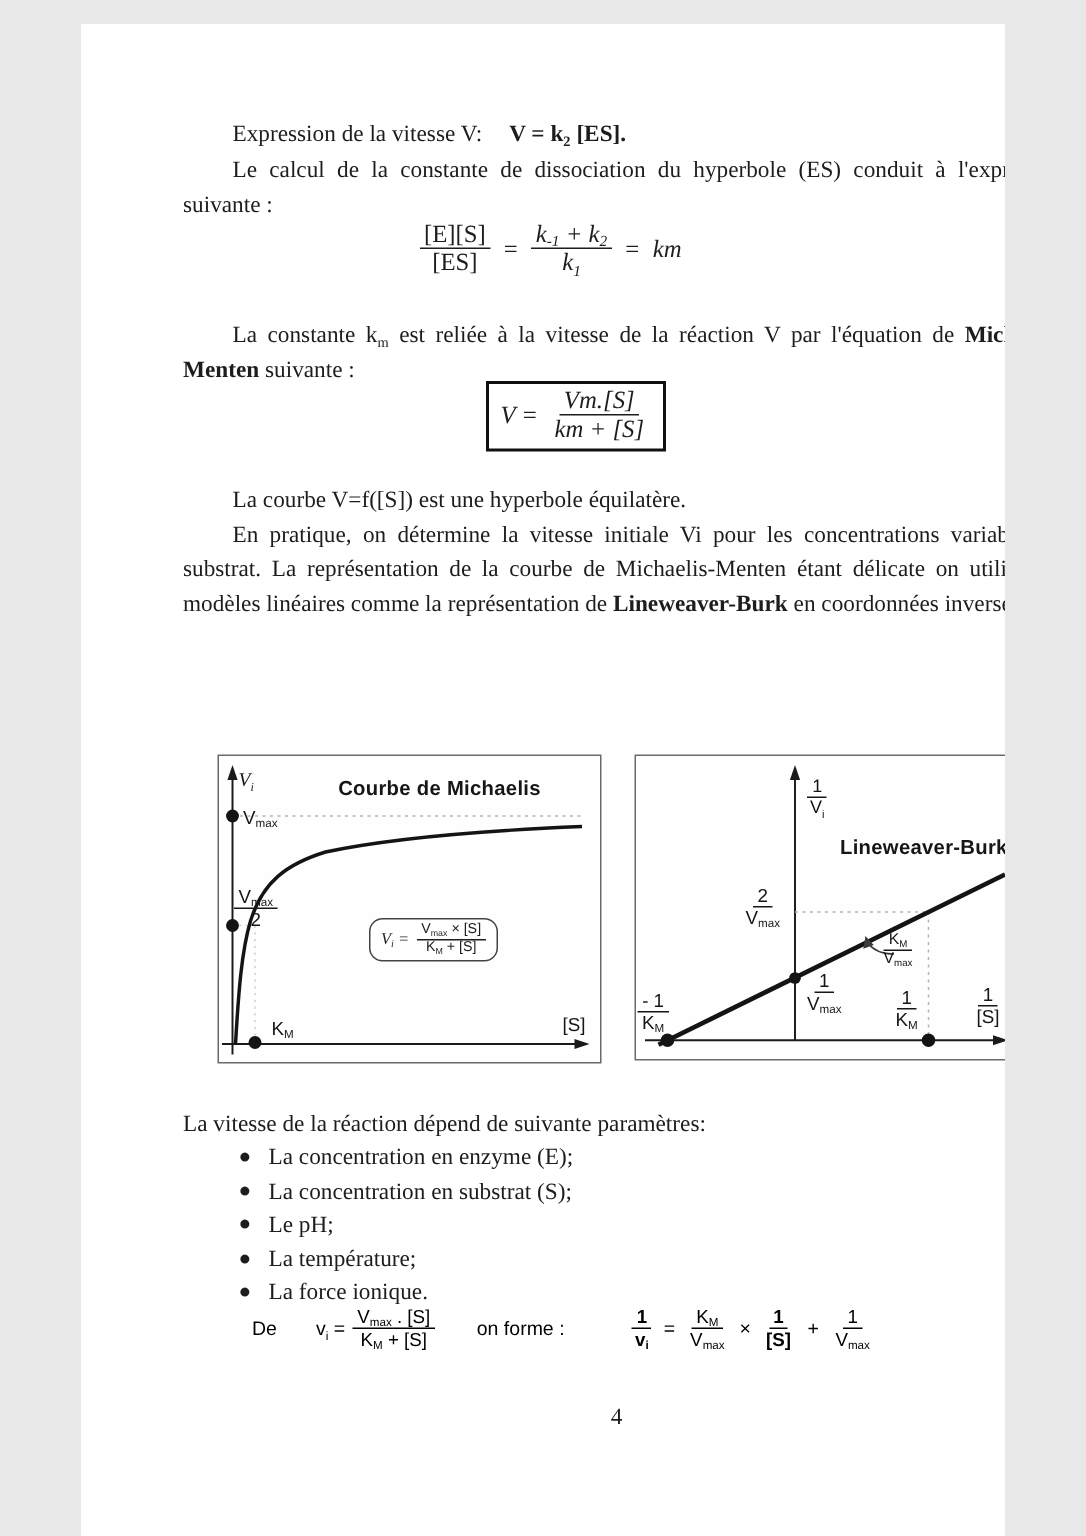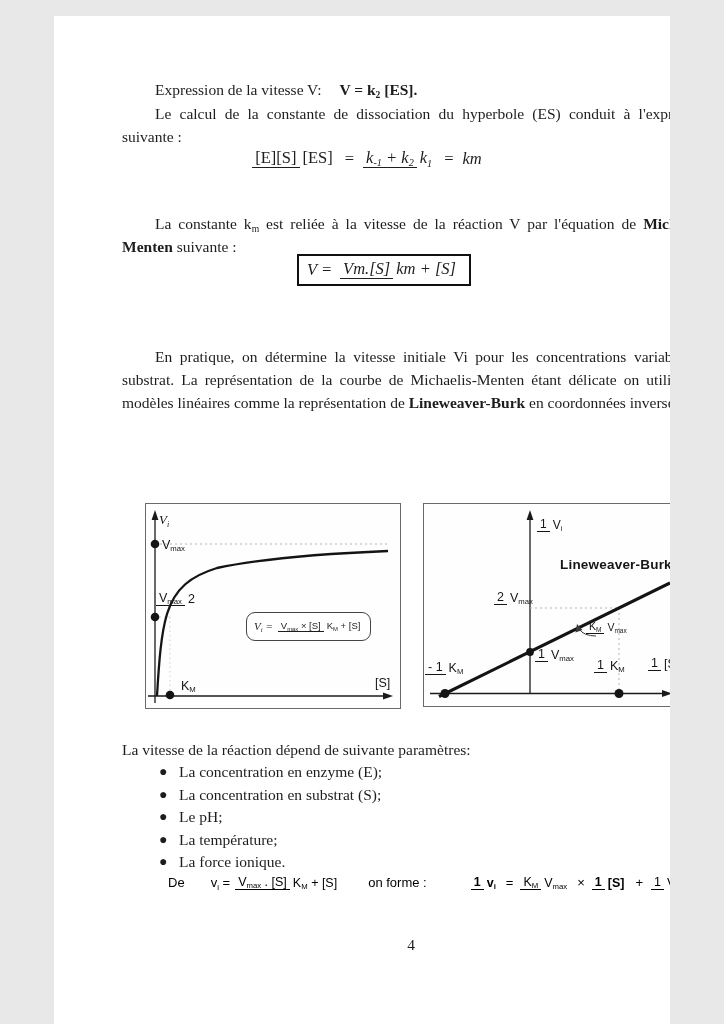--- a/index.html
+++ b/index.html
@@ -5,21 +5,21 @@
   html,body{margin:0;padding:0;background:#e8e8e8;}
   .page{position:relative;width:616px;height:1024px;background:#ffffff;color:#1d1d1d;
         font-family:"Liberation Serif","DejaVu Serif",serif;font-size:15.5px;line-height:23px;
         overflow:hidden;margin:16px auto;}
   .abs{position:absolute;}
   .body-text{width:590px;left:68px;text-align:justify;}
   .indent{text-indent:33px;}
   b{font-weight:bold;}
   sub{font-size:62%;line-height:0;position:relative;vertical-align:baseline;top:0.32em;}
   
-  .fr{display:inline-flex;flex-direction:row;align-items:center;vertical-align:middle;line-height:1.12;}
+  .fr{display:inline-flex;flex-direction:column;align-items:center;vertical-align:middle;line-height:1.12;}
   .fr .n{display:block;border-bottom:1px solid currentColor;padding:0 3px;}
   .fr .d{display:block;padding:0 3px;text-align:right;}
   .it{font-style:italic;}
   .ser{font-family:"Liberation Serif","DejaVu Serif",serif;}
   
   .math-row{display:flex;align-items:center;justify-content:center;width:100%;gap:9px;font-size:16.5px;}
   .mm-box{display:inline-flex;align-items:center;gap:8px;border:2px solid #101010;padding:2px 10px 3px 8px;
           font-size:16.5px;background:#fff;}
   
   .fig{left:0;top:425px;width:724px;height:285px;font-family:"Liberation Sans","DejaVu Sans",sans-serif;}
@@ -67,20 +67,21 @@
   <div class="abs" style="top:238px;width:100%;display:flex;justify-content:center;transform:translateX(22px);">
     <span class="mm-box it">
       <span>V =</span>
       <span class="fr">
         <span class="n">Vm.[S]</span>
         <span class="d">km + [S]</span>
       </span>
     </span>
   </div>
 
+  <div class="abs body-text indent" style="top:306px;">La courbe V=f([S]) est une hyperbole équilatère.</div>
   <div class="abs body-text indent" style="top:329px;">En pratique, on détermine la vitesse initiale Vi pour les concentrations variables en substrat. La représentation de la courbe de Michaelis-Menten étant délicate on utilise des modèles linéaires comme la représentation de <b>Lineweaver-Burk</b> en coordonnées inverses :</div>
 
   <div class="abs fig">
 
     <div class="fig-row" style="left:114px;top:430px;">
       <span style="margin-right:26px;">De</span>
       <span style="margin-right:5px;">v<sub>i</sub> =</span>
       <span class="fr">
         <span class="n">V<sub>max</sub> . [S]</span>
         <span class="d">K<sub>M</sub> + [S]</span>
@@ -115,20 +116,21 @@
         <polygon points="247,192 237,188.6 237,195.4" fill="#1a1a1a"></polygon>
         <line x1="9" y1="40" x2="242" y2="40" stroke="#b4b4b4" stroke-width="1" stroke-dasharray="2,3"></line>
         <line x1="24" y1="191" x2="24" y2="110" stroke="#cfcfcf" stroke-width="1" stroke-dasharray="1.5,3"></line>
         <line x1="9" y1="113" x2="24" y2="113" stroke="#cfcfcf" stroke-width="1" stroke-dasharray="1.5,3"></line>
         <path d="M 11 192 C 13 158 15 130 21 110 C 29 84 45 72 71 64 C 109 56 170 50 242 47" fill="none" stroke="#141414" stroke-width="2.3"></path>
         <circle cx="9" cy="40" r="4.3" fill="#141414"></circle>
         <circle cx="9" cy="113" r="4.3" fill="#141414"></circle>
         <circle cx="24" cy="191" r="4.3" fill="#141414"></circle>
       </svg>
       <span class="lbl it ser" style="left:13px;top:4px;font-size:13px;">V<sub>i</sub></span>
+      <span class="lbl chart-title" style="left:0;right:0;top:10px;text-align:center;padding-left:40px;">Courbe de Michaelis</span>
       <span class="lbl" style="left:16px;top:30px;">V<sub>max</sub></span>
       <span class="lbl fr" style="left:10px;top:87px;">
         <span class="n">V<sub>max</sub></span>
         <span class="d">2</span>
       </span>
       <span class="lbl" style="left:35px;top:171px;">K<sub>M</sub></span>
       <span class="lbl" style="left:229px;top:168px;">[S]</span>
       <span class="round-box" style="left:100px;top:108px;">
         <span class="it ser" style="font-size:11px;">V<sub>i</sub> =</span>
         <span class="fr">

